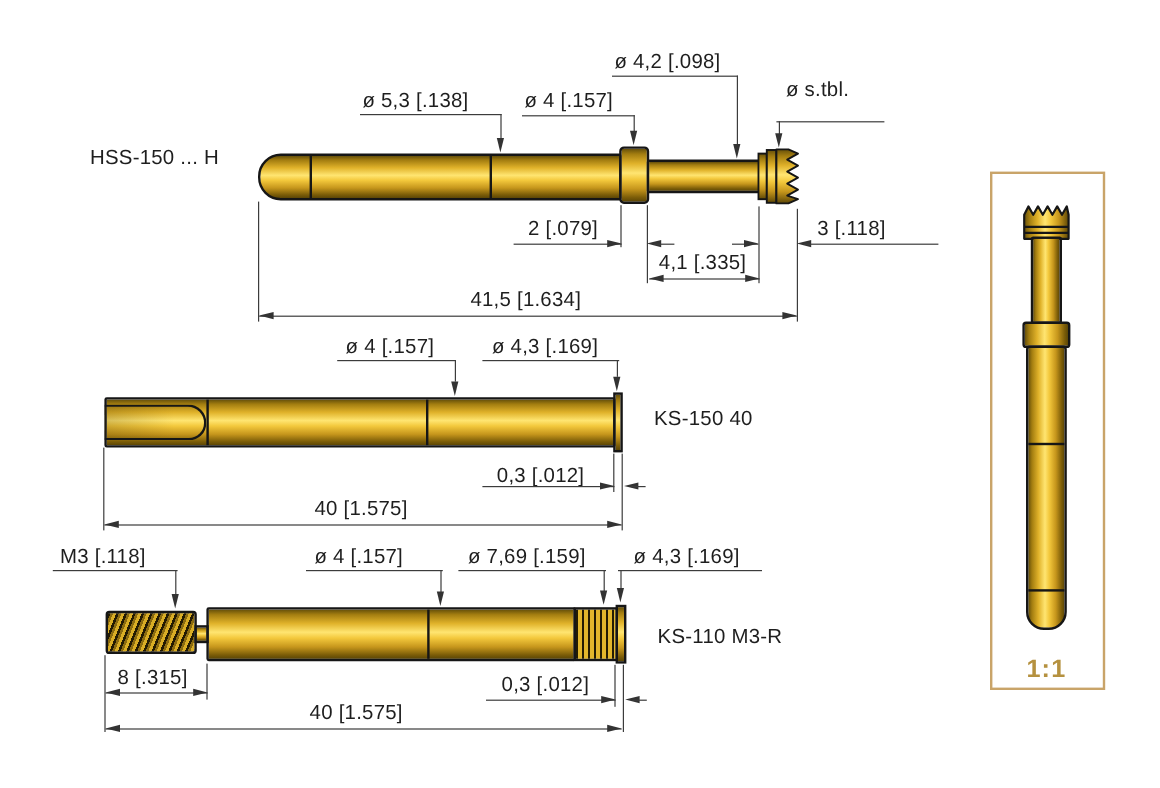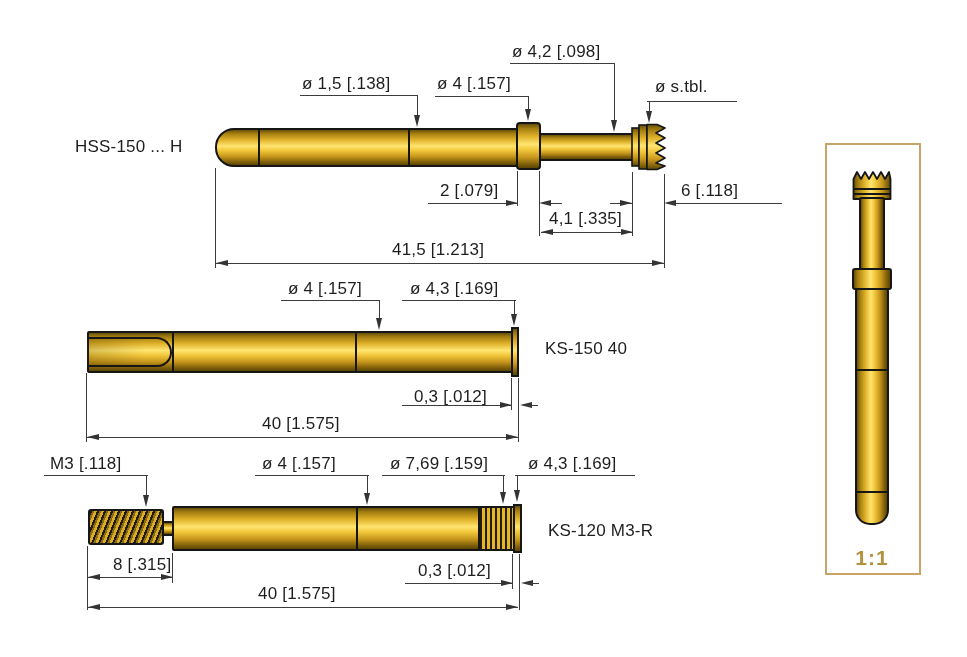--- a/index.html
+++ b/index.html
@@ -31,21 +31,21 @@
         background:linear-gradient(90deg,rgba(70,50,0,.22),rgba(255,255,255,0) 70%)}
   .scalebox{position:absolute;box-sizing:border-box;border:2px solid #c9a469;background:#fff}
   .scaletext{position:absolute;font-size:21px;font-weight:bold;color:#b5913f;
         text-align:center;letter-spacing:1px}
 </style>
 </head>
 <body>
 
 <div class="canvas">
 
-  <span class="t" style="left:75px;top:137px">HSS-150 ... H</span>
+  <span class="t" style="left:75px;top:122px">HSS-150 ... H</span>
 
   <div class="gold" style="left:215px;top:128px;width:303px;height:39px;border-radius:19px 2px 2px 19px"></div>
   <div class="seg" style="left:258px;top:130px;height:35px"></div>
   <div class="seg" style="left:408px;top:130px;height:35px"></div>
   <div class="gold" style="left:516px;top:122px;width:25px;height:48px;border-radius:4px"></div>
   <div class="gold" style="left:539px;top:133px;width:95px;height:28px;border-radius:2px"></div>
   <svg style="position:absolute;left:631px;top:123px" width="35" height="48" viewBox="0 0 35 48">
     <defs>
       <linearGradient id="gv" x1="0" y1="0" x2="0" y2="1">
         <stop offset="0" stop-color="#66500a"></stop>
@@ -55,62 +55,62 @@
         <stop offset="0.6" stop-color="#f3c83c"></stop>
           <stop offset="0.78" stop-color="#c6961c"></stop>
         <stop offset="1" stop-color="#5c4605"></stop>
       </linearGradient>
     </defs>
     <rect x="1" y="5" width="7" height="38" fill="url(#gv)" stroke="#161616" stroke-width="1.6"></rect>
     <rect x="8" y="2" width="8" height="44" fill="url(#gv)" stroke="#161616" stroke-width="1.6"></rect>
     <path d="M16,1.5 L26,1.5 L34,5 L25,10 L34,15 L25,20 L34,25 L25,30 L34,35 L25,40 L34,43 L26,46.5 L16,46.5 Z" fill="url(#gv)" stroke="#161616" stroke-width="1.6" stroke-linejoin="round"></path>
   </svg>
 
-  <span class="t" style="left:302px;top:74px">ø 1,5 [.138]</span>
+  <span class="t" style="left:302px;top:74px">ø 5,3 [.138]</span>
   <div class="hl" style="left:300px;top:95px;width:118px"></div>
   <div class="vl" style="left:417px;top:95px;height:22px"></div>
   <div class="arr-d" style="left:414px;top:115px"></div>
 
   <span class="t" style="left:437px;top:74px">ø 4 [.157]</span>
   <div class="hl" style="left:435px;top:96px;width:94px"></div>
   <div class="vl" style="left:528px;top:96px;height:15px"></div>
   <div class="arr-d" style="left:525px;top:109px"></div>
 
   <span class="t" style="left:512px;top:42px">ø 4,2 [.098]</span>
   <div class="hl" style="left:510px;top:63px;width:105px"></div>
   <div class="vl" style="left:614px;top:63px;height:58px"></div>
   <div class="arr-d" style="left:611px;top:120px"></div>
 
-  <span class="t" style="left:655px;top:77px">ø s.tbl.</span>
+  <span class="t" style="left:655px;top:65px">ø s.tbl.</span>
   <div class="hl" style="left:647px;top:101px;width:90px"></div>
   <div class="vl" style="left:649px;top:101px;height:11px"></div>
   <div class="arr-d" style="left:646px;top:111px"></div>
 
   <span class="t" style="left:440px;top:181px">2 [.079]</span>
   <div class="hl" style="left:428px;top:203px;width:90px"></div>
   <div class="arr-r" style="left:506px;top:200px"></div>
   <div class="arr-l" style="left:539px;top:200px"></div>
   <div class="hl" style="left:545px;top:203px;width:17px"></div>
   <div class="vl" style="left:517px;top:171px;height:35px"></div>
   <div class="vl" style="left:539px;top:171px;height:65px"></div>
 
   <span class="t" style="left:549px;top:209px">4,1 [.335]</span>
   <div class="hl" style="left:541px;top:232px;width:92px"></div>
   <div class="arr-l" style="left:541px;top:229px"></div>
   <div class="arr-r" style="left:621px;top:229px"></div>
   <div class="vl" style="left:632px;top:172px;height:64px"></div>
 
-  <span class="t" style="left:681px;top:181px">6 [.118]</span>
+  <span class="t" style="left:681px;top:181px">3 [.118]</span>
   <div class="hl" style="left:610px;top:203px;width:22px"></div>
   <div class="arr-r" style="left:620px;top:200px"></div>
   <div class="arr-l" style="left:664px;top:200px"></div>
   <div class="hl" style="left:670px;top:203px;width:112px"></div>
   <div class="vl" style="left:664px;top:174px;height:94px"></div>
 
-  <span class="t" style="left:392px;top:240px">41,5 [1.213]</span>
+  <span class="t" style="left:392px;top:240px">41,5 [1.634]</span>
   <div class="hl" style="left:216px;top:263px;width:448px"></div>
   <div class="arr-l" style="left:216px;top:260px"></div>
   <div class="arr-r" style="left:652px;top:260px"></div>
   <div class="vl" style="left:215px;top:168px;height:100px"></div>
 
   <div class="gold" style="left:87px;top:331px;width:426px;height:42px;border-radius:2px"></div>
   <div class="slot" style="left:87px;top:337px;width:85px;height:30px"></div>
   <div class="seg" style="left:172px;top:333px;height:38px"></div>
   <div class="seg" style="left:355px;top:333px;height:38px"></div>
   <div class="gold" style="left:511px;top:327px;width:8px;height:50px"></div>
@@ -161,23 +161,23 @@
   <span class="t" style="left:390px;top:454px">ø 7,69 [.159]</span>
   <div class="hl" style="left:382px;top:475px;width:123px"></div>
   <div class="vl" style="left:503px;top:475px;height:19px"></div>
   <div class="arr-d" style="left:500px;top:492px"></div>
 
   <span class="t" style="left:528px;top:454px">ø 4,3 [.169]</span>
   <div class="hl" style="left:515px;top:475px;width:120px"></div>
   <div class="vl" style="left:517px;top:475px;height:17px"></div>
   <div class="arr-d" style="left:514px;top:490px"></div>
 
-  <span class="t" style="left:548px;top:521px">KS-120 M3-R</span>
-
-  <span class="t" style="left:113px;top:555px">8 [.315]</span>
+  <span class="t" style="left:548px;top:521px">KS-110 M3-R</span>
+
+  <span class="t" style="left:98px;top:555px">8 [.315]</span>
   <div class="hl" style="left:88px;top:577px;width:85px"></div>
   <div class="arr-l" style="left:88px;top:574px"></div>
   <div class="arr-r" style="left:161px;top:574px"></div>
   <div class="vl" style="left:87px;top:546px;height:64px"></div>
   <div class="vl" style="left:172px;top:553px;height:30px"></div>
 
   <span class="t" style="left:418px;top:561px">0,3 [.012]</span>
   <div class="hl" style="left:405px;top:583px;width:108px"></div>
   <div class="arr-r" style="left:501px;top:580px"></div>
   <div class="arr-l" style="left:521px;top:580px"></div>

